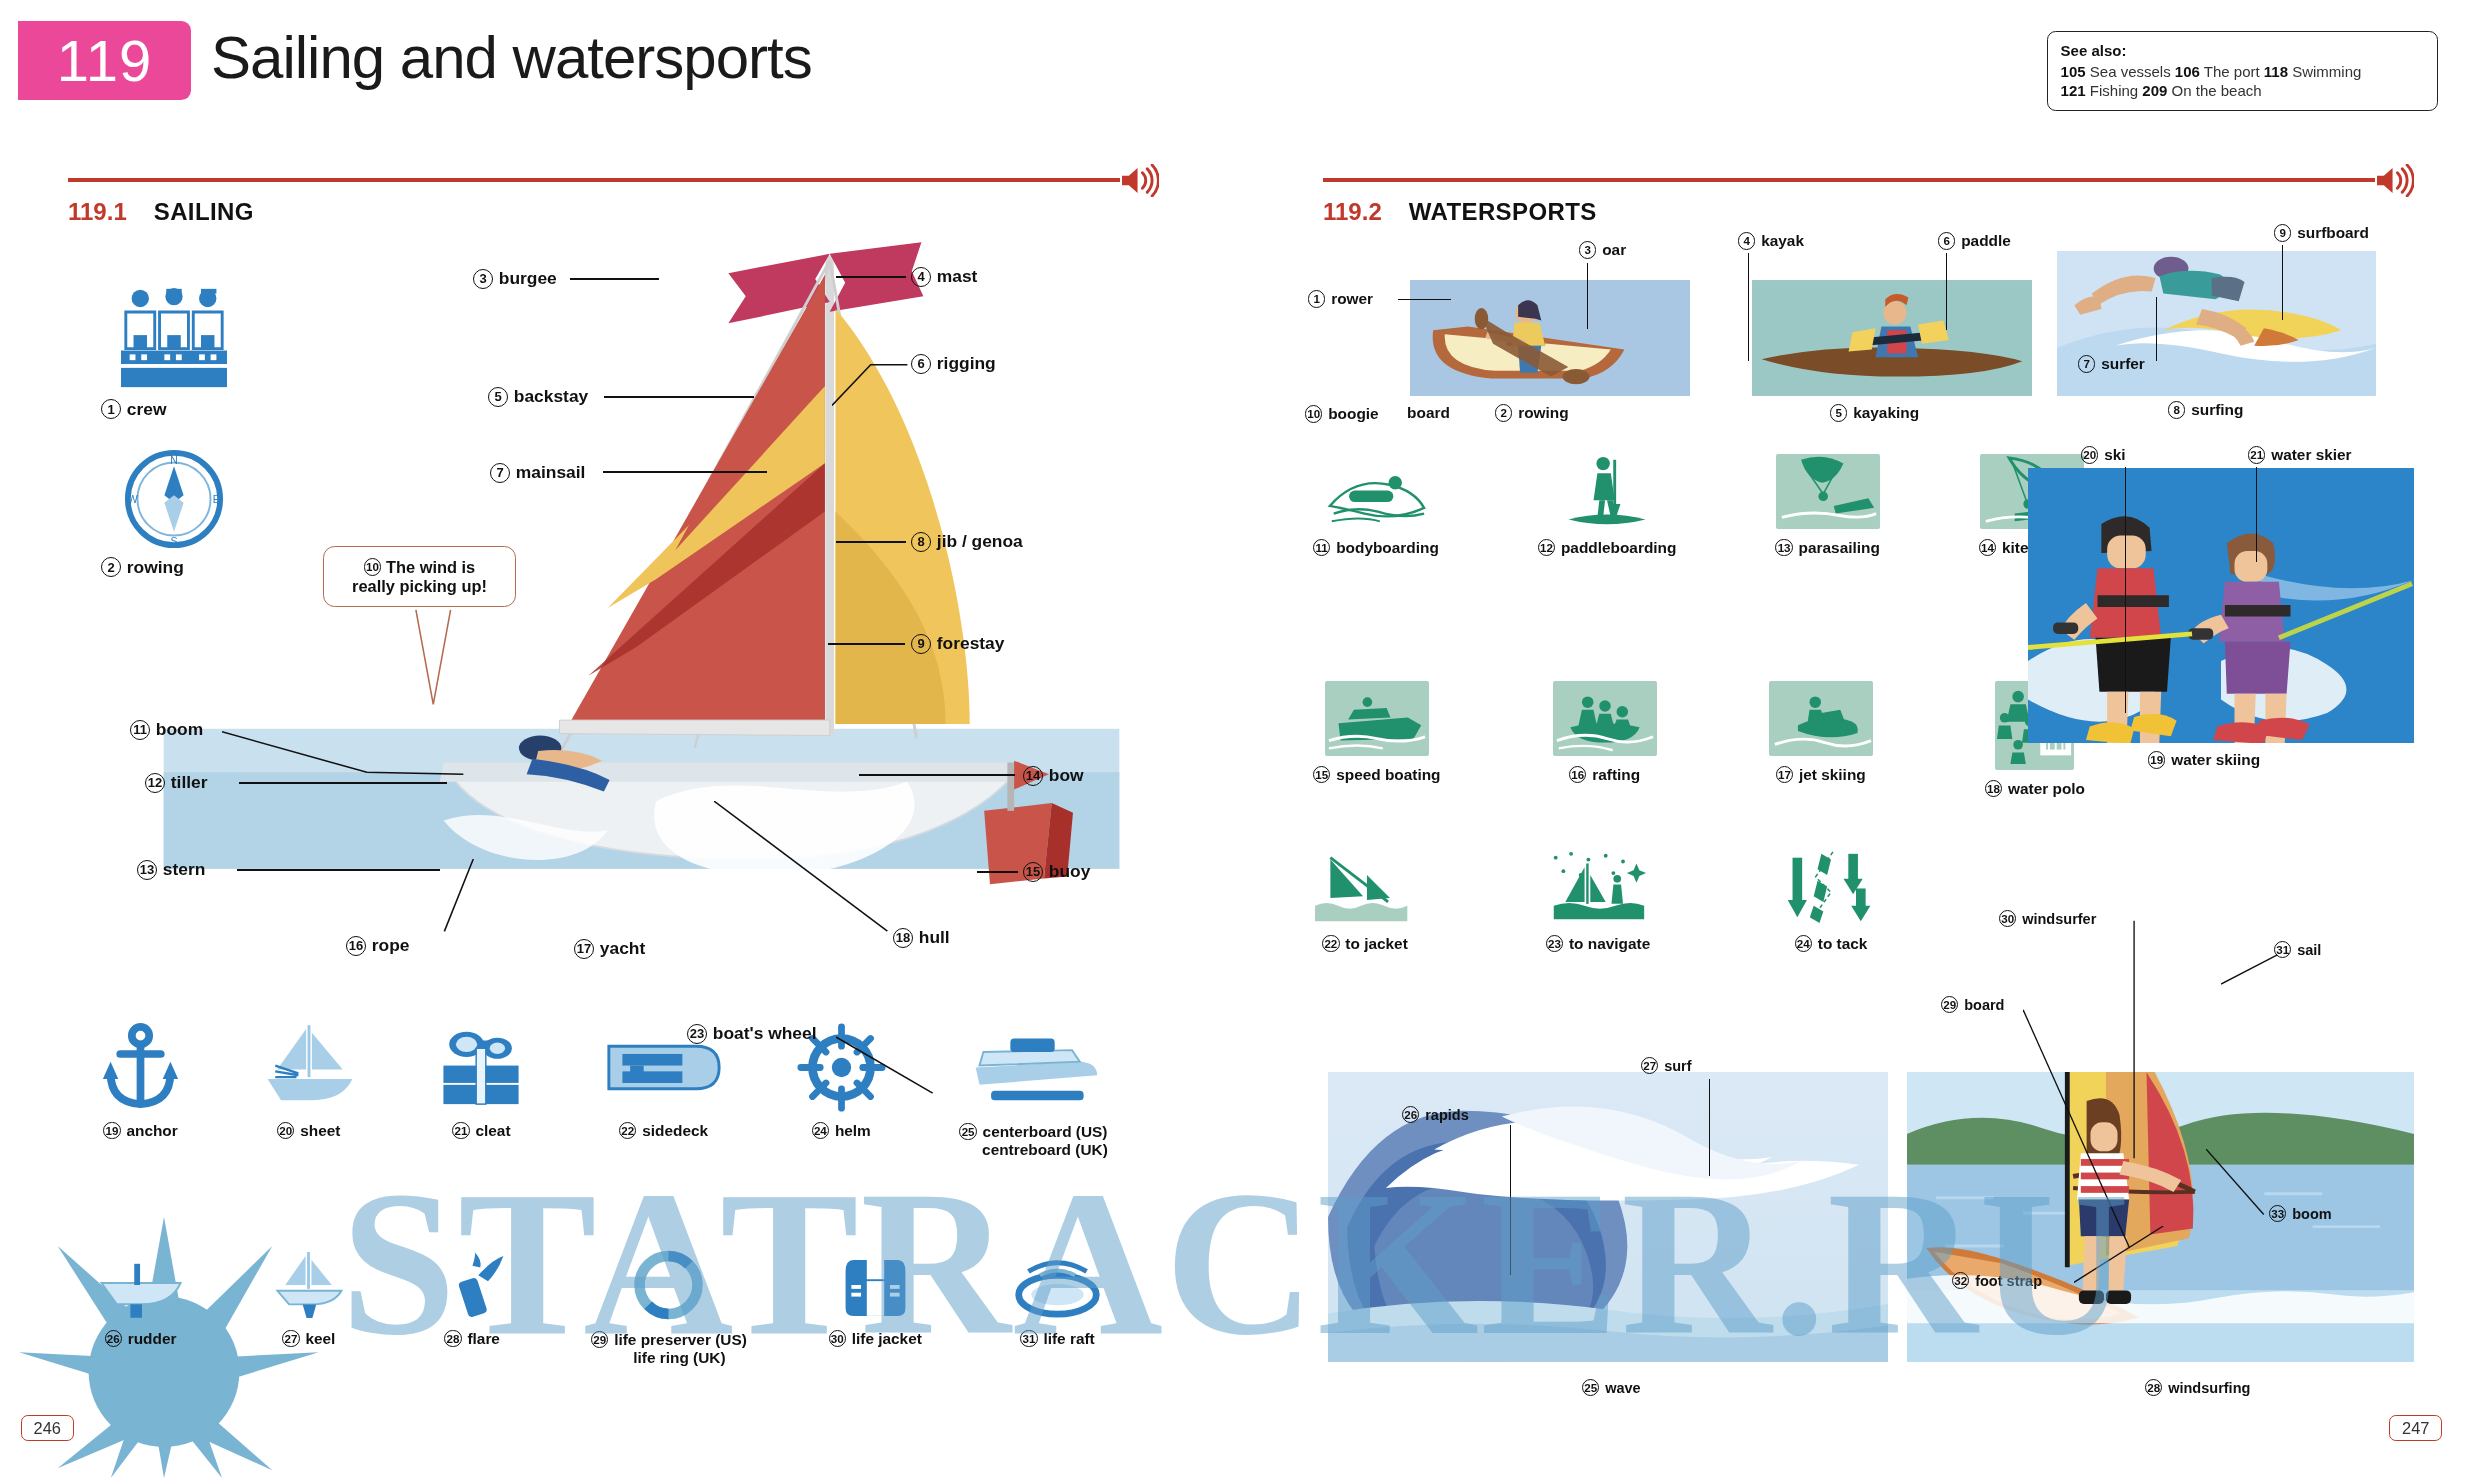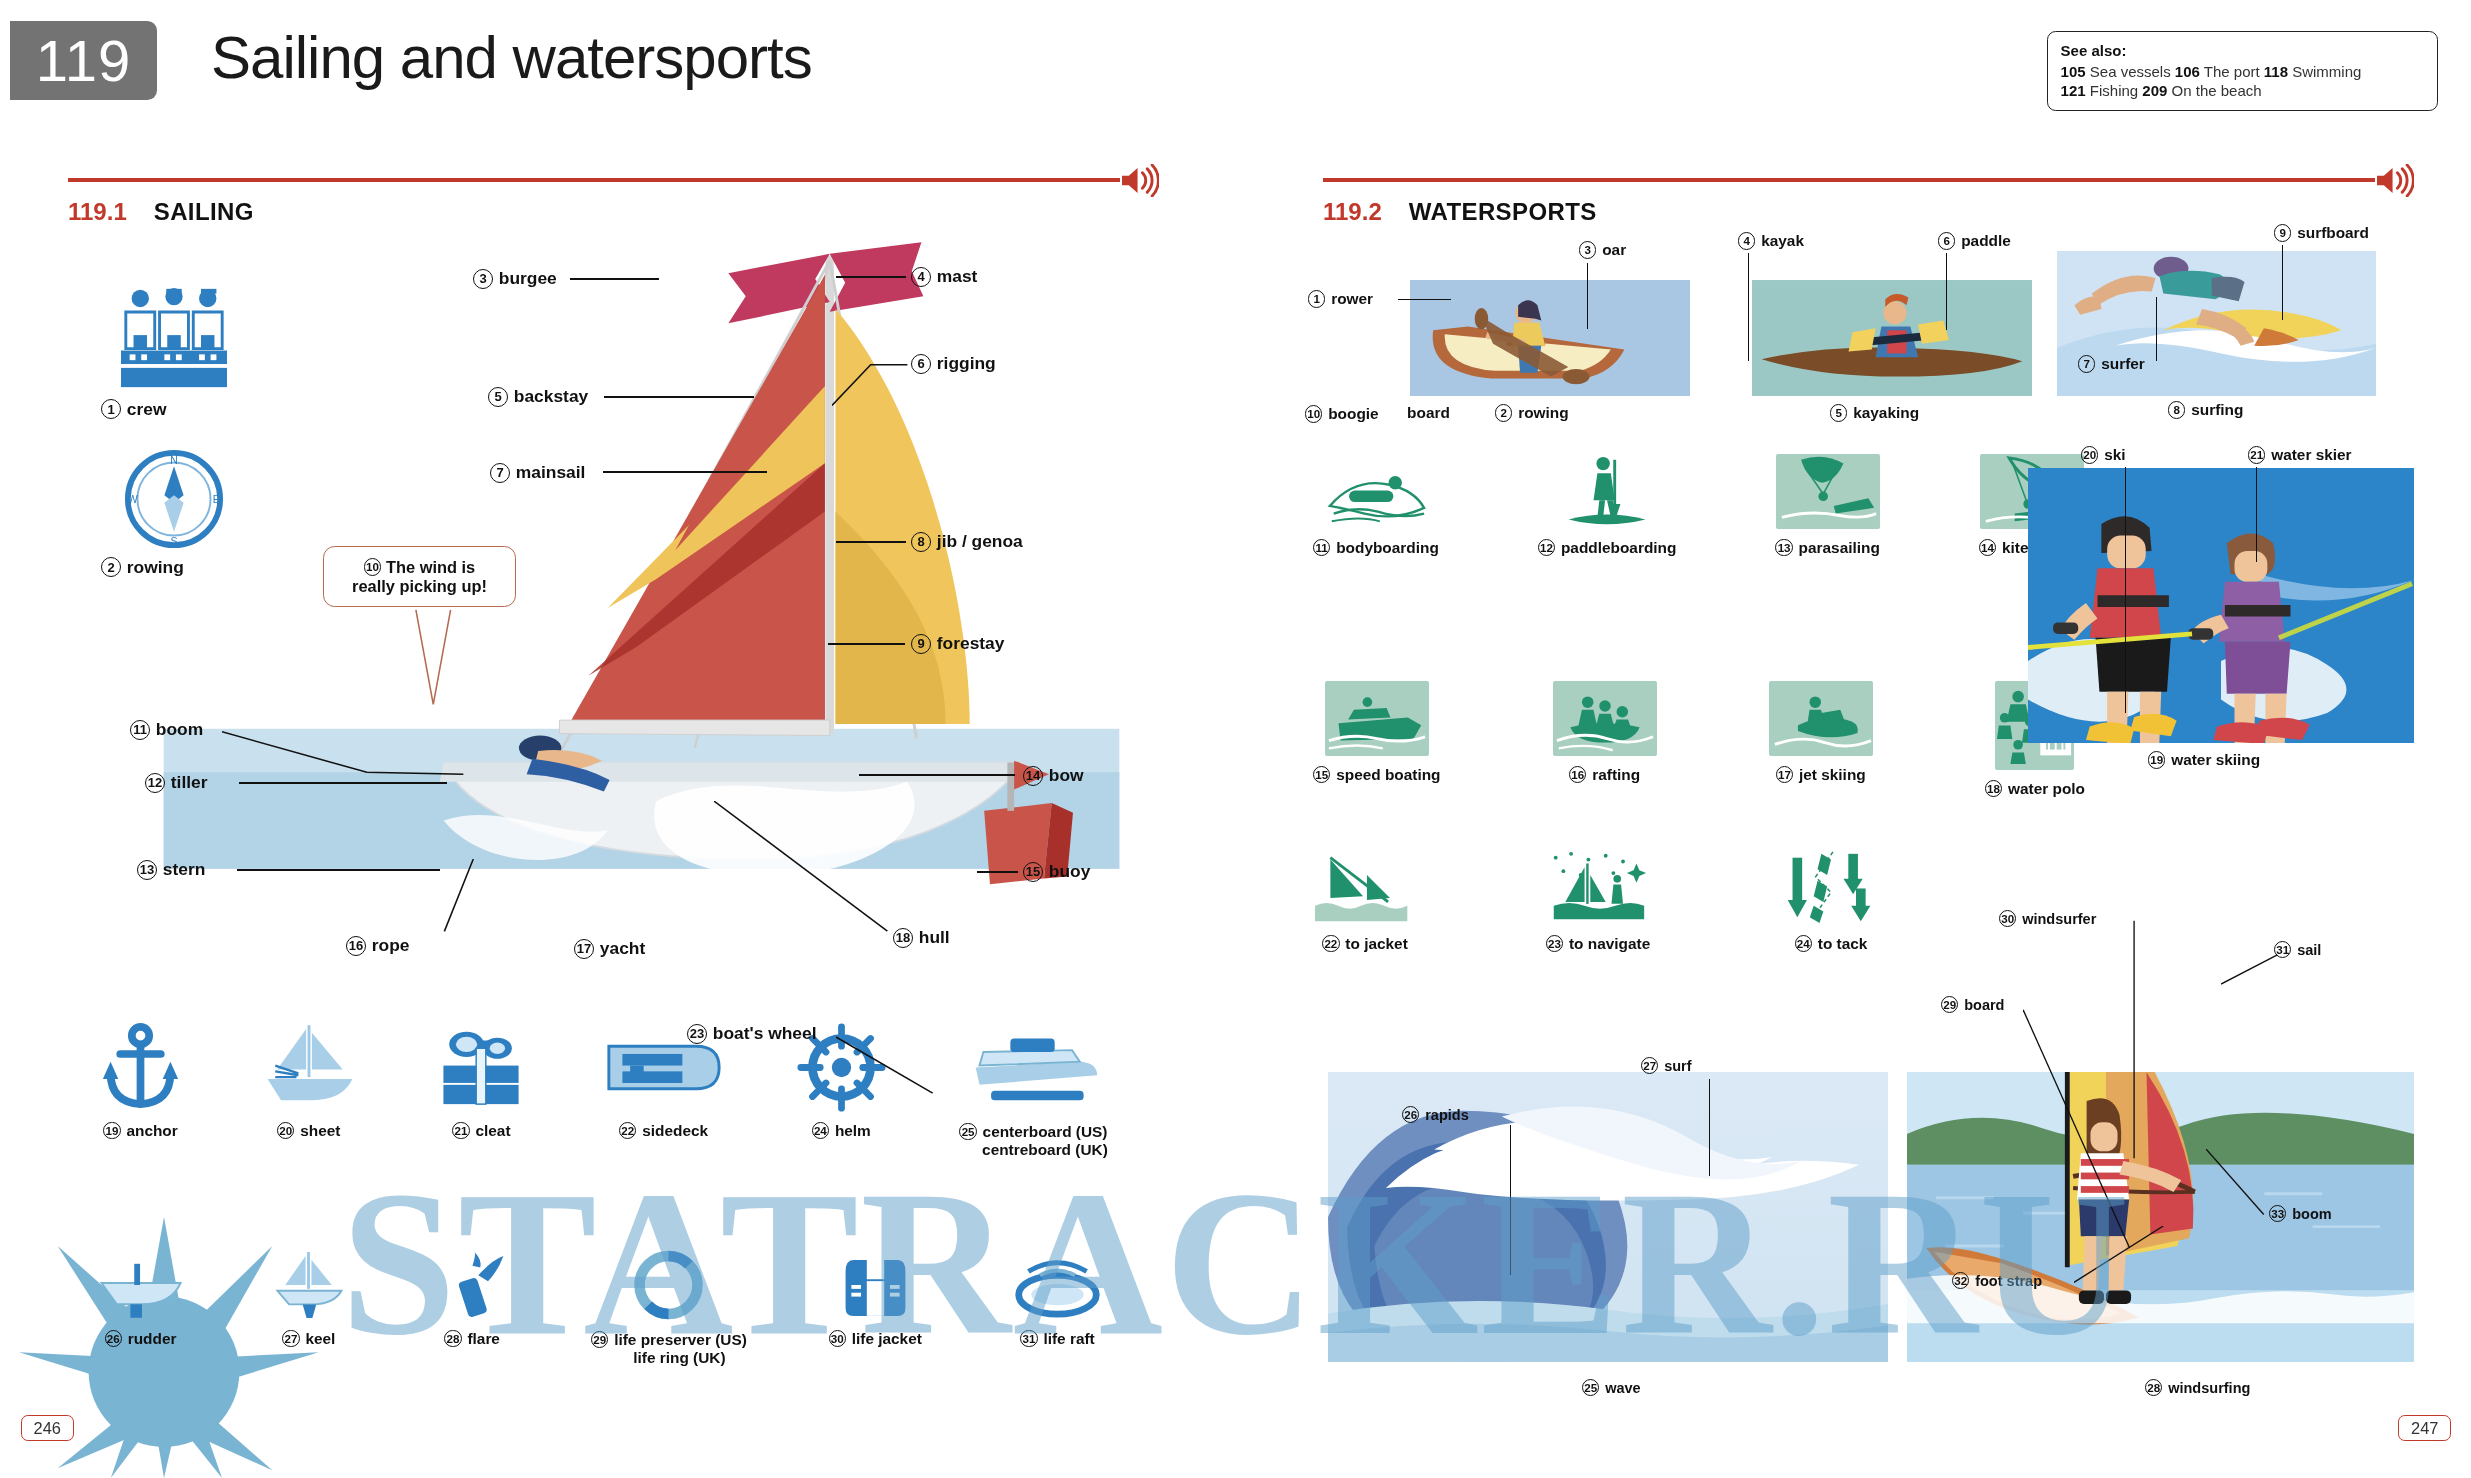--- a/index.html
+++ b/index.html
@@ -1,20 +1,20 @@
 <!DOCTYPE html>
 <html><head>
 <meta charset="utf-8">
 <style>
   html,body{margin:0;padding:0;background:#fff;}
   body{width:2472px;height:1478px;position:relative;overflow:hidden;
        font-family:"Liberation Sans","DejaVu Sans",sans-serif;color:#111;}
   .abs{position:absolute;}
   
-  #page-badge{left:10px;top:21px;width:147px;height:79px;background:#737373;
+  #page-badge{left:18px;top:21px;width:173px;height:79px;background:#ec4899;
     border-top-right-radius:9.7px;border-bottom-right-radius:9.7px;
     display:flex;align-items:center;justify-content:center;}
   #page-badge span{color:#fff;font-size:58px;font-weight:300;letter-spacing:1px;
     font-family:"Liberation Sans",sans-serif;}
   #page-title{left:183px;top:23px;font-size:60px;font-weight:300;color:#1a1a1a;
     letter-spacing:-1px;margin-left:28px;}
   
   #seealso{right:34px;top:31px;width:391px;border:1.4px solid #222;border-radius:8.7px;
     padding:8.7px 12.6px 9.7px 12.6px;box-sizing:border-box;font-size:15px;line-height:19.3px;}
   #seealso .ttl{font-weight:bold;display:block;margin-bottom:1.9px;font-size:15px;}
@@ -1036,16 +1036,16 @@
   <span>windsurfing</span>
 </div>
 
 <div class="abs" style="left:0;top:1159px;width:2472px;text-align:center;font-size:208px;font-weight:bold;
             color:rgba(93,158,201,.5);letter-spacing:1.9px;font-family:'Liberation Serif',serif;
             line-height:1;pointer-events:none;">STATRACKER.RU</div>
 
 <div class="abs" style="left:21px;top:1419px;">
   <span class="pgnum">246</span>
 </div>
-<div class="abs" style="right:21px;top:1419px;padding-left:16px;">
+<div class="abs" style="right:30px;top:1419px;padding-left:16px;">
   <span class="pgnum">247</span>
 </div>
 
 
 </body></html>

